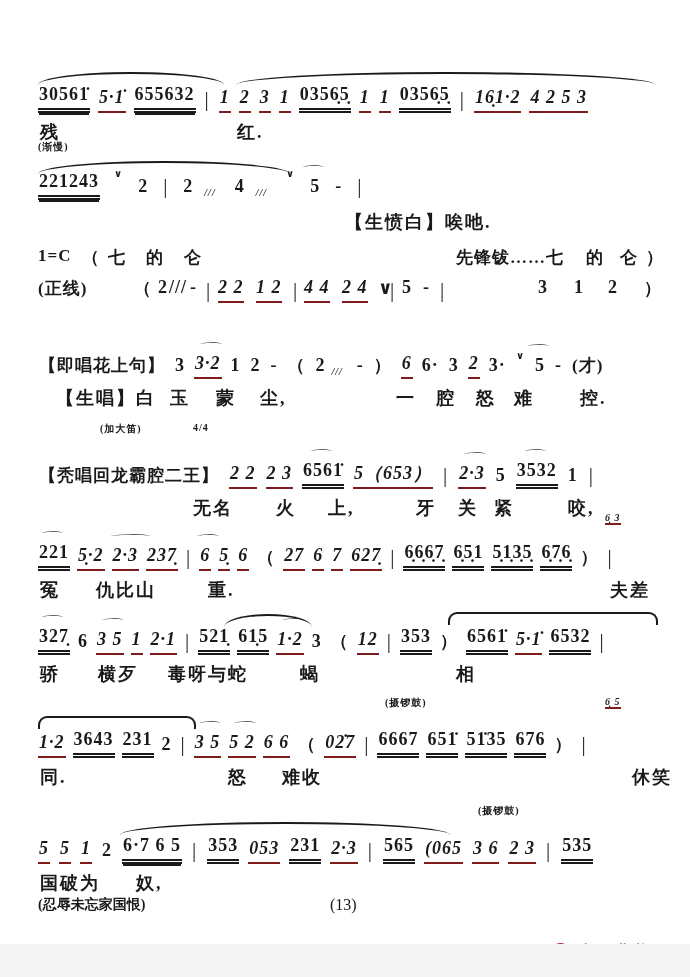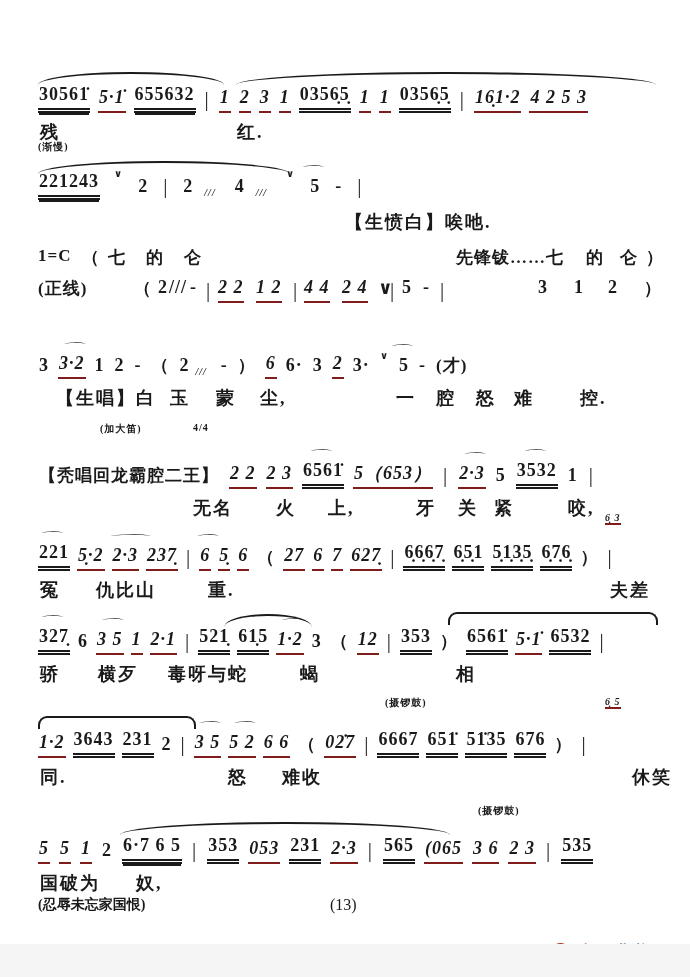--- a/index.html
+++ b/index.html
@@ -134,20 +134,21 @@
         <span class="bar" style="position: absolute; left: 402px;">|</span>
         <span class="u0" style="position: absolute; left: 500px;">3</span>
         <span class="u0" style="position: absolute; left: 536px;">1</span>
         <span class="u0" style="position: absolute; left: 570px;">2</span>
         <span class="txt" style="position: absolute; left: 606px;">）</span>
       </div>
   </div>
 
   <div class="sys" style="top:340px">
     <div class="row notes" style="margin-top:14px;gap:8px;display:flex">
+        <span class="txt">【即唱花上句】</span>
         <span class="u0">3</span>
         <span class="u1 arc">3·2</span>
         <span class="u0">1</span>
         <span class="u0">2</span>
         <span class="u0">-</span>
         <span class="txt">（</span>
         <span class="u0">2</span>
         <span class="tr">///</span>
         <span class="u0">-</span>
         <span class="txt">）</span>

